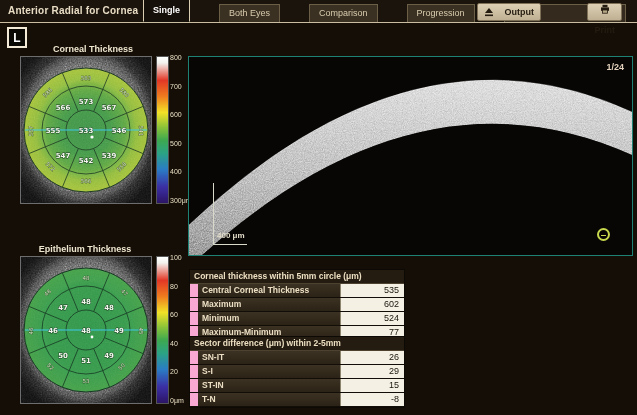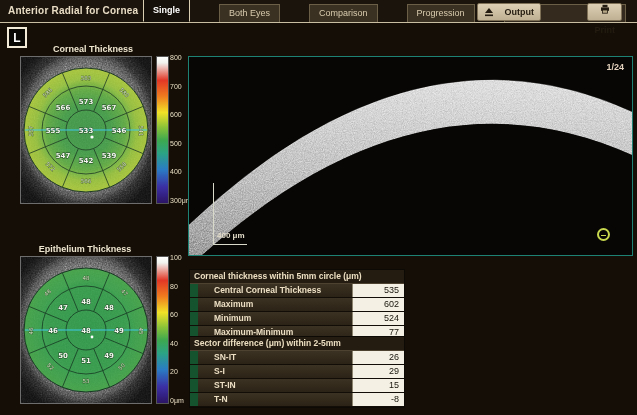--- a/index.html
+++ b/index.html
@@ -47,28 +47,28 @@
   .scan-panel svg{position:absolute;left:0;top:0;}
   .frame-counter{position:absolute;right:8px;top:5px;font-size:9px;color:#e3d2bd;}
   .scalebar{position:absolute;left:24px;bottom:10px;width:34px;height:62px;}
   .scalebar .v{position:absolute;left:0;top:0;width:1px;height:62px;background:#d9d9c9;}
   .scalebar .h{position:absolute;left:0;bottom:0;width:34px;height:1px;background:#d9d9c9;}
   .scalebar .lab{position:absolute;left:4px;bottom:5px;font-size:8px;color:#e3ddc9;white-space:nowrap;}
   .circ-icon{position:absolute;right:22px;bottom:14px;width:13px;height:13px;border:2px solid #c8d84e;
              border-radius:50%;box-sizing:border-box;}
   .circ-icon::after{content:"";position:absolute;left:2px;right:2px;top:50%;height:1px;background:#c8d84e;}
   
-  .dtable{position:absolute;left:189px;width:214px;background:#14532d;border:1px solid #0d0905;}
+  .dtable{position:absolute;left:189px;width:214px;background:#f9a8d4;border:1px solid #0d0905;}
   #table-cornea{top:269px;}
   #table-sector{top:336px;}
   .tbl-header{height:13px;line-height:13px;font-size:8.5px;font-weight:bold;color:#ecdfc1;
               padding-left:4px;background:#241b11;border-bottom:1px solid #4d4130;}
   .tbl-row{display:flex;height:13px;border-bottom:1px solid #120d07;}
   .tbl-row .lbl{width:138px;margin-left:8px;background:linear-gradient(#3c3223,#2b2316);
-                color:#ecdfc4;font-size:8.5px;font-weight:bold;line-height:13px;padding-left:16px;}
+                color:#ecdfc4;font-size:8.5px;font-weight:bold;line-height:13px;padding-left:4px;}
   .tbl-row .val{flex:1;background:#f4f1e4;color:#18140c;font-size:9px;line-height:13px;
                 text-align:right;padding-right:5px;border-left:1px solid #8d8470;}
   
   text{font-family:"DejaVu Sans","Liberation Sans",sans-serif;}
   .sect{font-size:7px;font-weight:bold;fill:#f4f8ee;paint-order:stroke;stroke:#1b3a22;stroke-width:.8px;}
   .sect-outer{font-size:5.5px;fill:#e9f2d6;opacity:.9;paint-order:stroke;stroke:#27401f;stroke-width:.6px;}
 </style>
 </head>
 <body>
 

